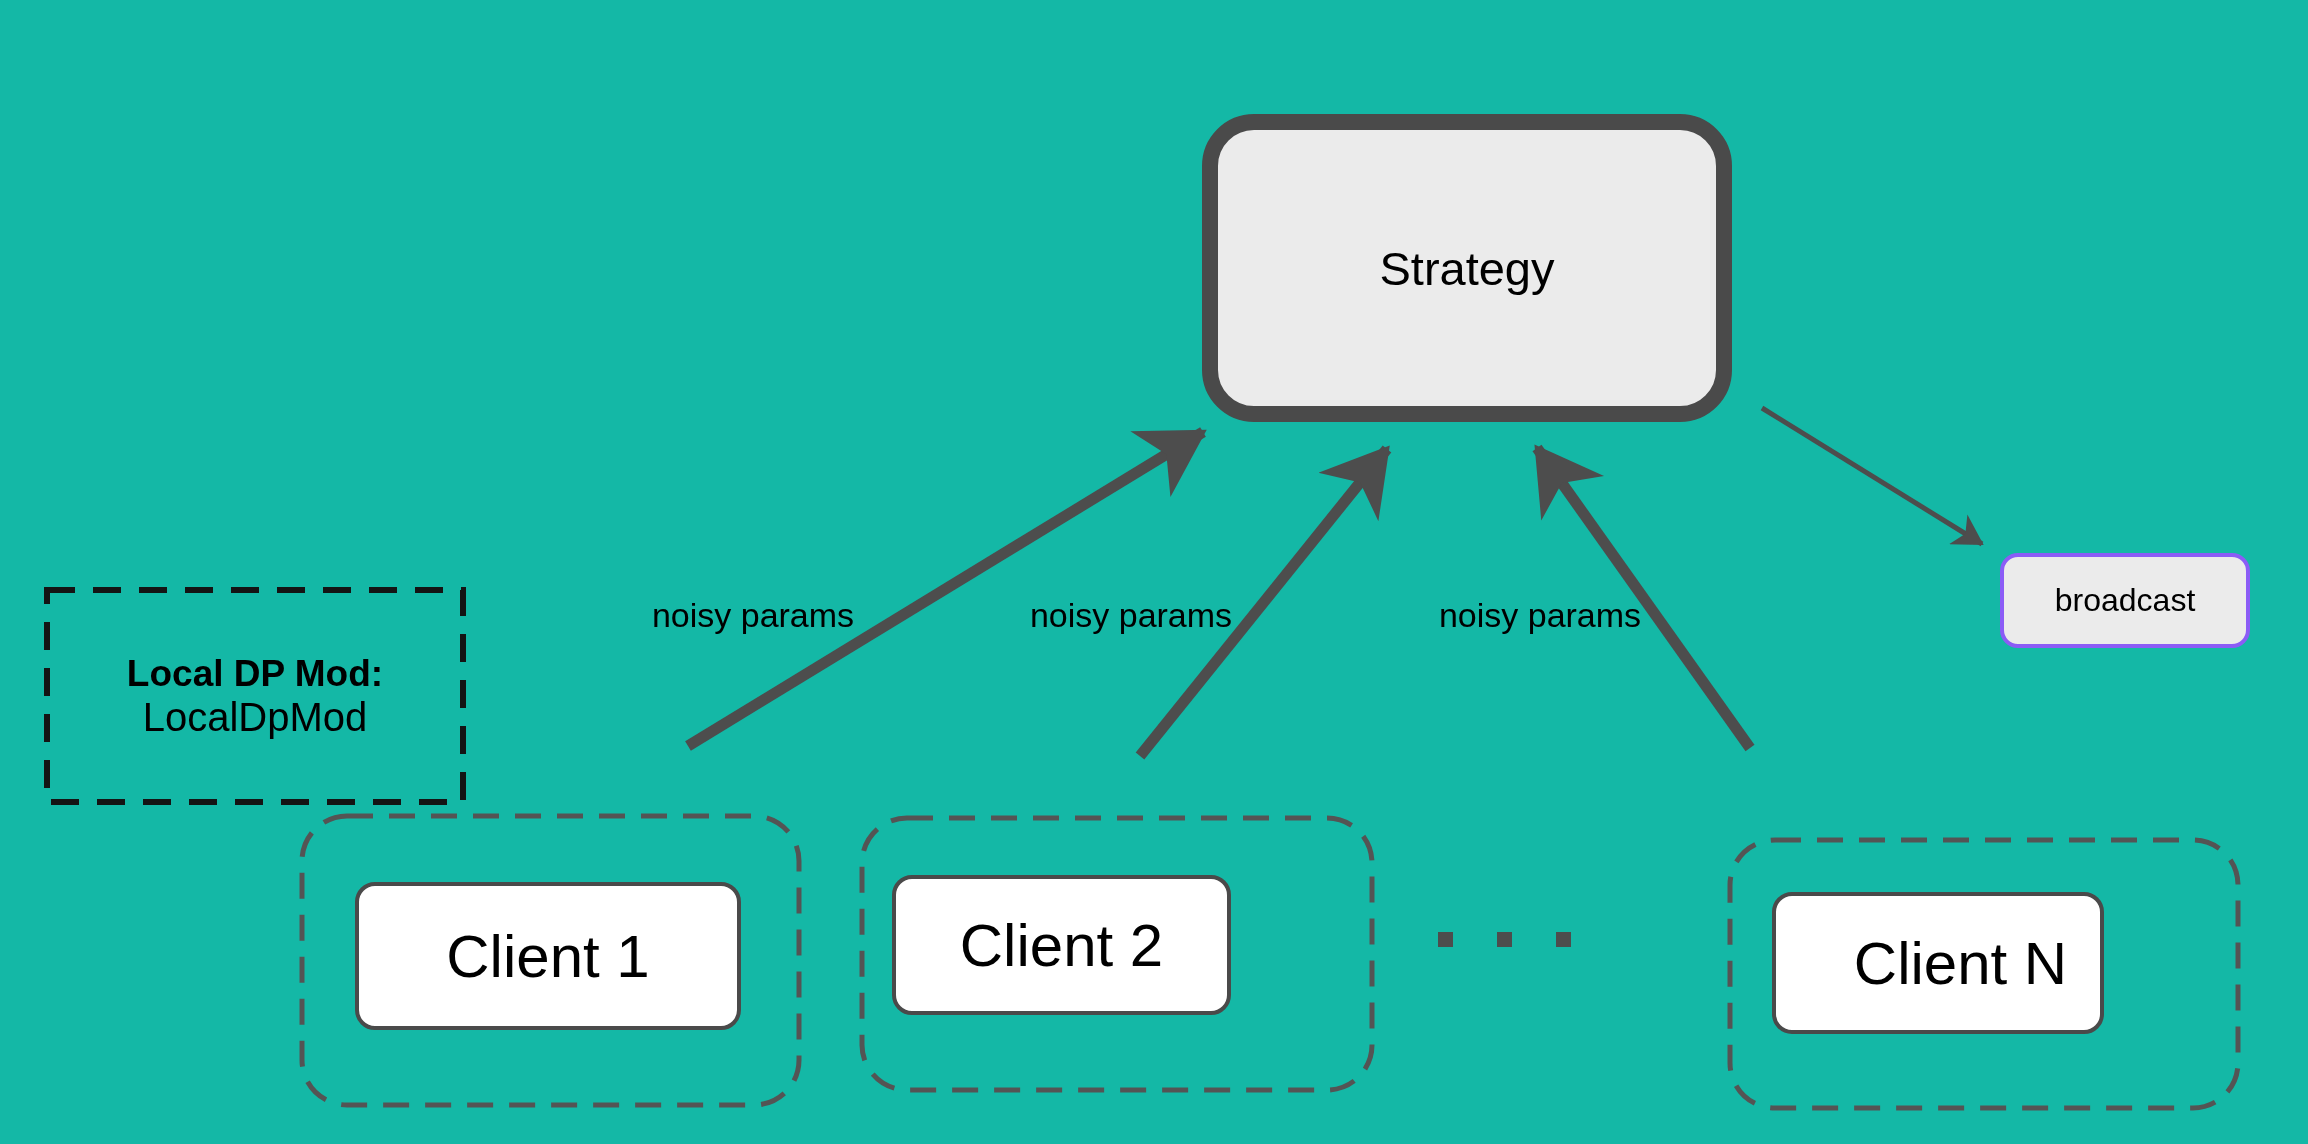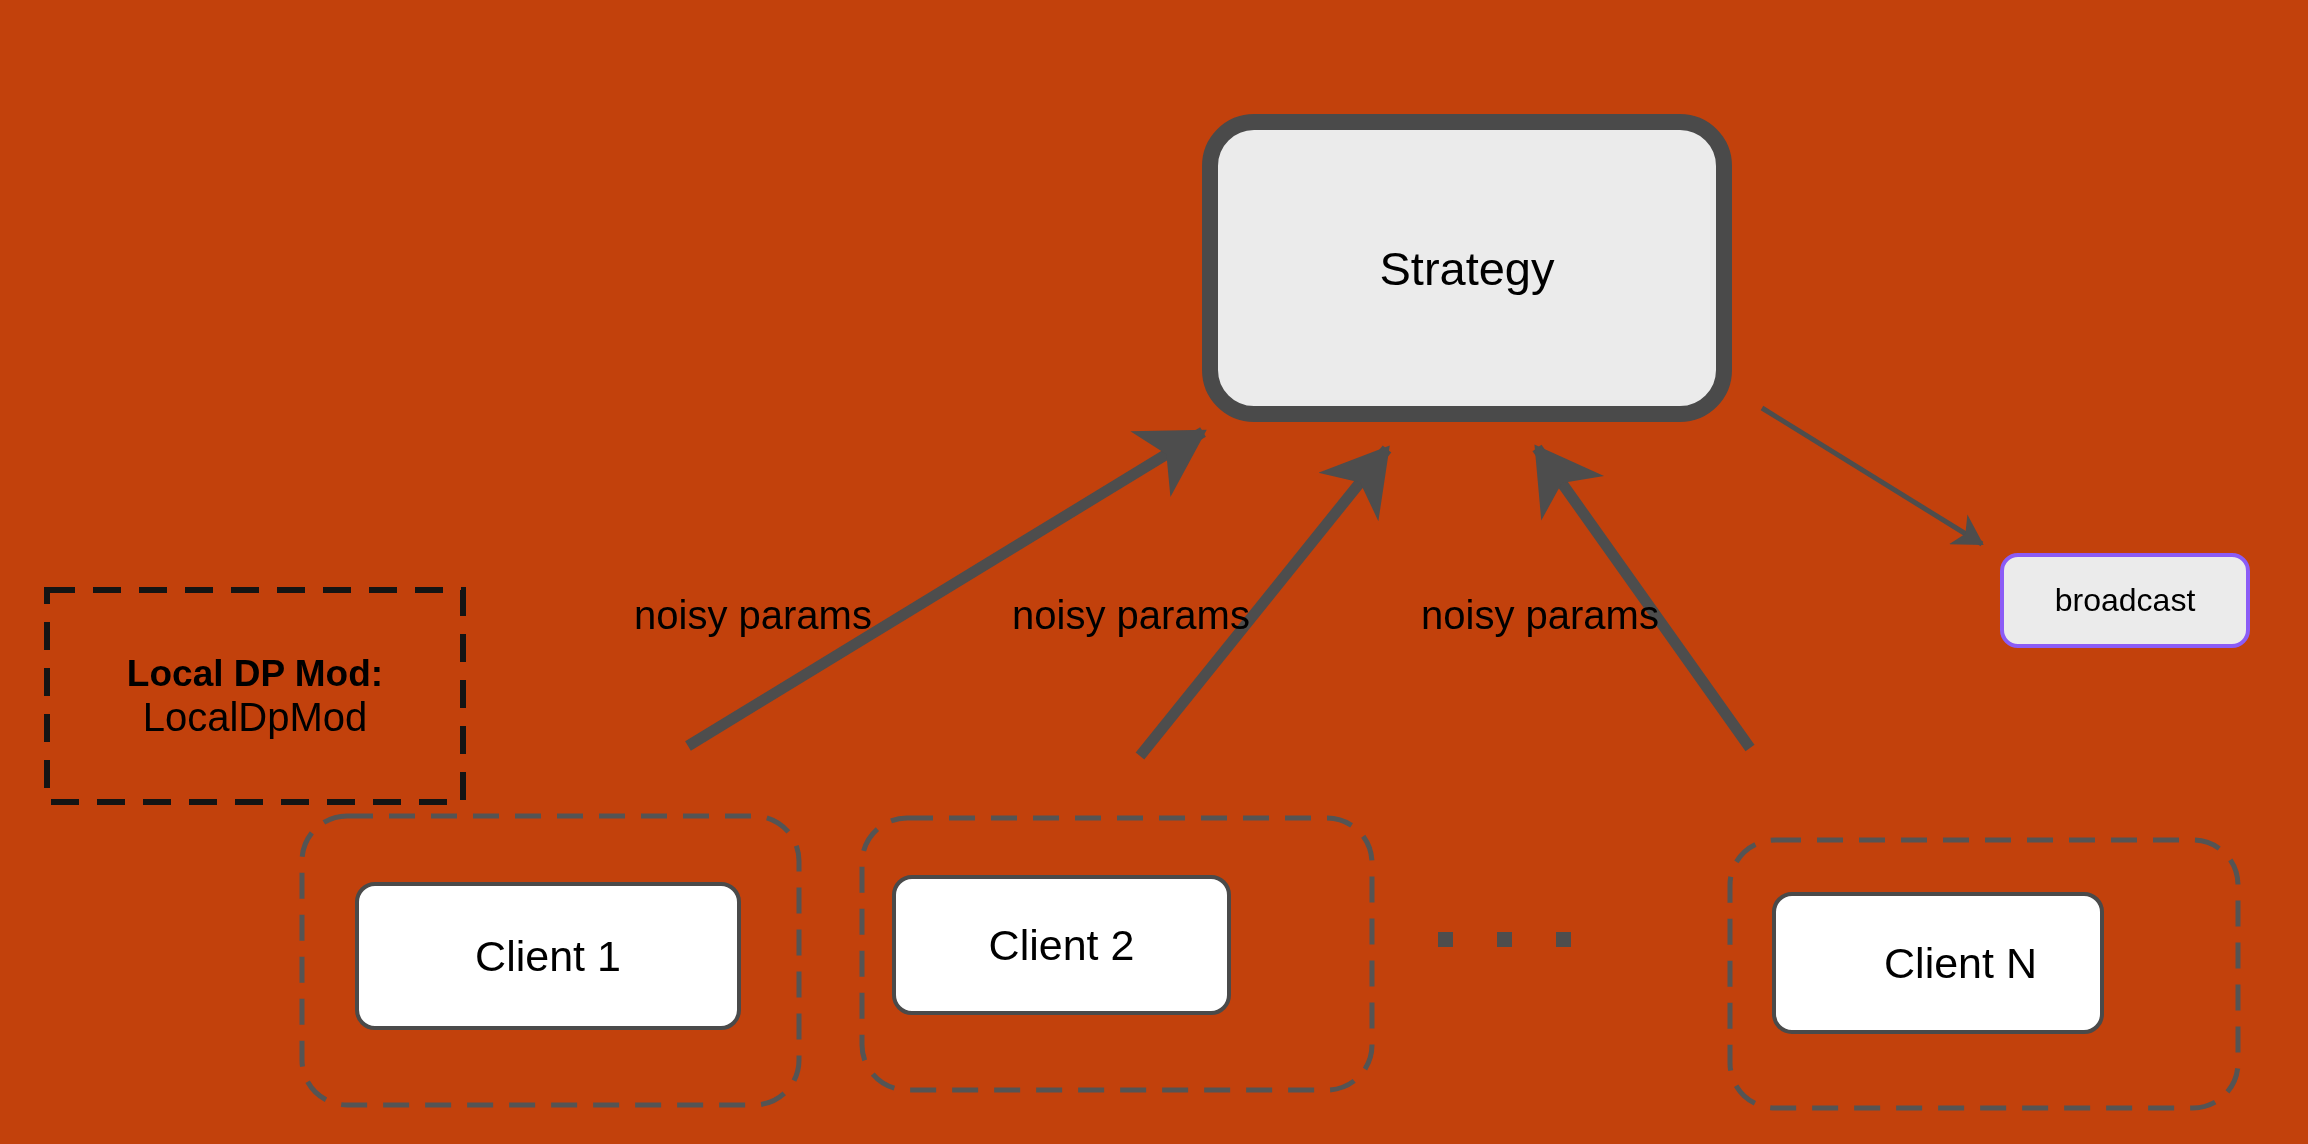--- a/index.html
+++ b/index.html
@@ -1,21 +1,21 @@
 <!DOCTYPE html>
 <html><head>
 <meta charset="utf-8">
 <style>
   * { margin: 0; padding: 0; box-sizing: border-box; }
   html, body { background: #ffffff; }
   #canvas {
     position: relative;
     width: 2308px;
     height: 1144px;
-    background: #c2410c;
+    background: #14b8a6;
     font-family: "Liberation Sans", "DejaVu Sans", sans-serif;
     color: #000000;
     overflow: hidden;
   }
   #shape-layer {
     position: absolute;
     left: 0; top: 0;
     width: 2308px; height: 1144px;
   }
   .dash-black {
@@ -62,21 +62,21 @@
     width: 250px; height: 95px;
     background: #ebebeb;
     border: 4px solid #8b5cf6;
     border-radius: 18px;
     font-size: 32px;
   }
   .client-node {
     background: #ffffff;
     border: 4px solid #4a4a4a;
     border-radius: 20px;
-    font-size: 43px;
+    font-size: 60px;
   }
   #client-1 { left: 355px;  top: 882px; width: 386px; height: 148px; }
   #client-2 { left: 892px;  top: 875px; width: 339px; height: 140px; }
   #client-n { left: 1772px; top: 892px; width: 332px; height: 142px; padding-left: 45px; }
 
   .local-dp-box {
     position: absolute;
     left: 47px; top: 590px;
     width: 416px; height: 212px;
     display: flex;
@@ -84,21 +84,21 @@
     align-items: center;
     justify-content: center;
     text-align: center;
   }
   .local-dp-title { font-size: 37px; font-weight: bold; }
   .local-dp-value { font-size: 40px; }
 
   .edge-label {
     position: absolute;
     transform: translate(-50%, -50%);
-    font-size: 40px;
+    font-size: 34px;
     white-space: nowrap;
   }
   #edge-label-1 { left: 753px;  top: 615px; }
   #edge-label-2 { left: 1131px; top: 615px; }
   #edge-label-3 { left: 1540px; top: 615px; }
 </style>
 </head>
 <body>
 
 <div id="canvas">

